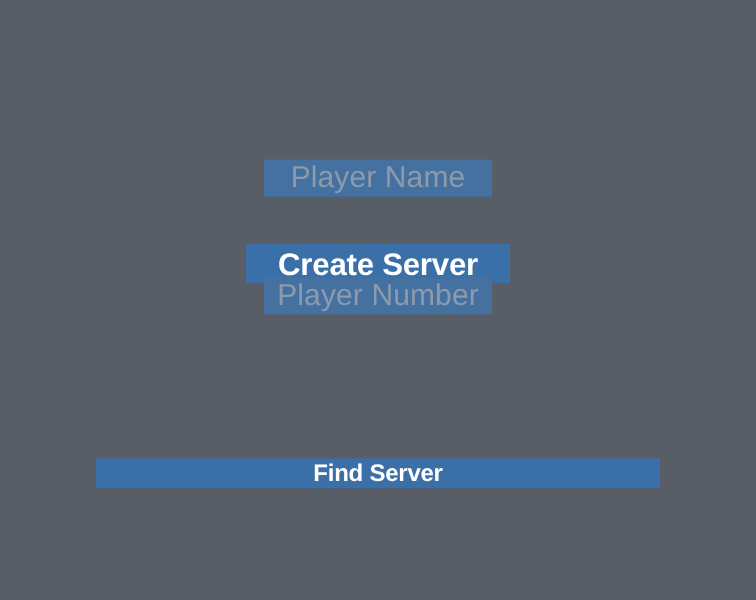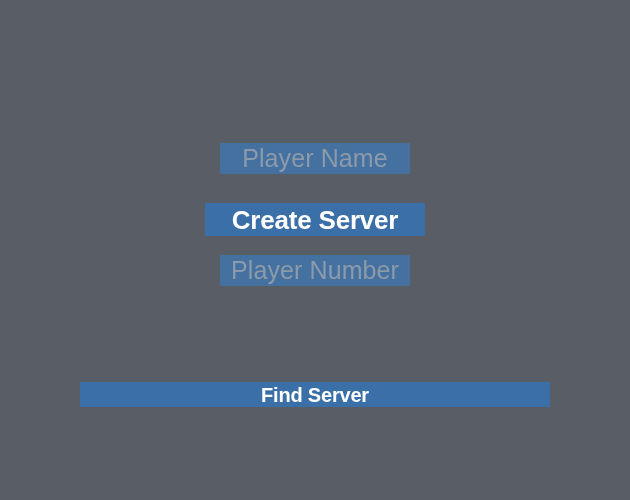--- a/index.html
+++ b/index.html
@@ -61,21 +61,20 @@
   .field {
     background: #44719f;
     color: #8c9aab;
     font-weight: bold;
     font-size: 25px;
     letter-spacing: 0.1px;
     cursor: text;
     outline: none;
     text-align: center;
     font-family: "Liberation Sans", sans-serif;
-    margin-top: 10px;
   }
   .field::placeholder {
     color: #8c9aab;
     opacity: 1;
     font-weight: normal;
   }
 
   
   #title-label {
     left: 135px;
@@ -95,21 +94,21 @@
   #create-server-button {
     left: 205px;
     top: 203px;
     width: 220px;
     height: 33px;
     font-size: 26px;
   }
 
   #player-number-field {
     left: 220px;
-    top: 245px;
+    top: 231px;
     width: 190px;
     height: 31px;
   }
 
   #find-server-button {
     left: 80px;
     top: 382px;
     width: 470px;
     height: 25px;
     font-size: 20px;

